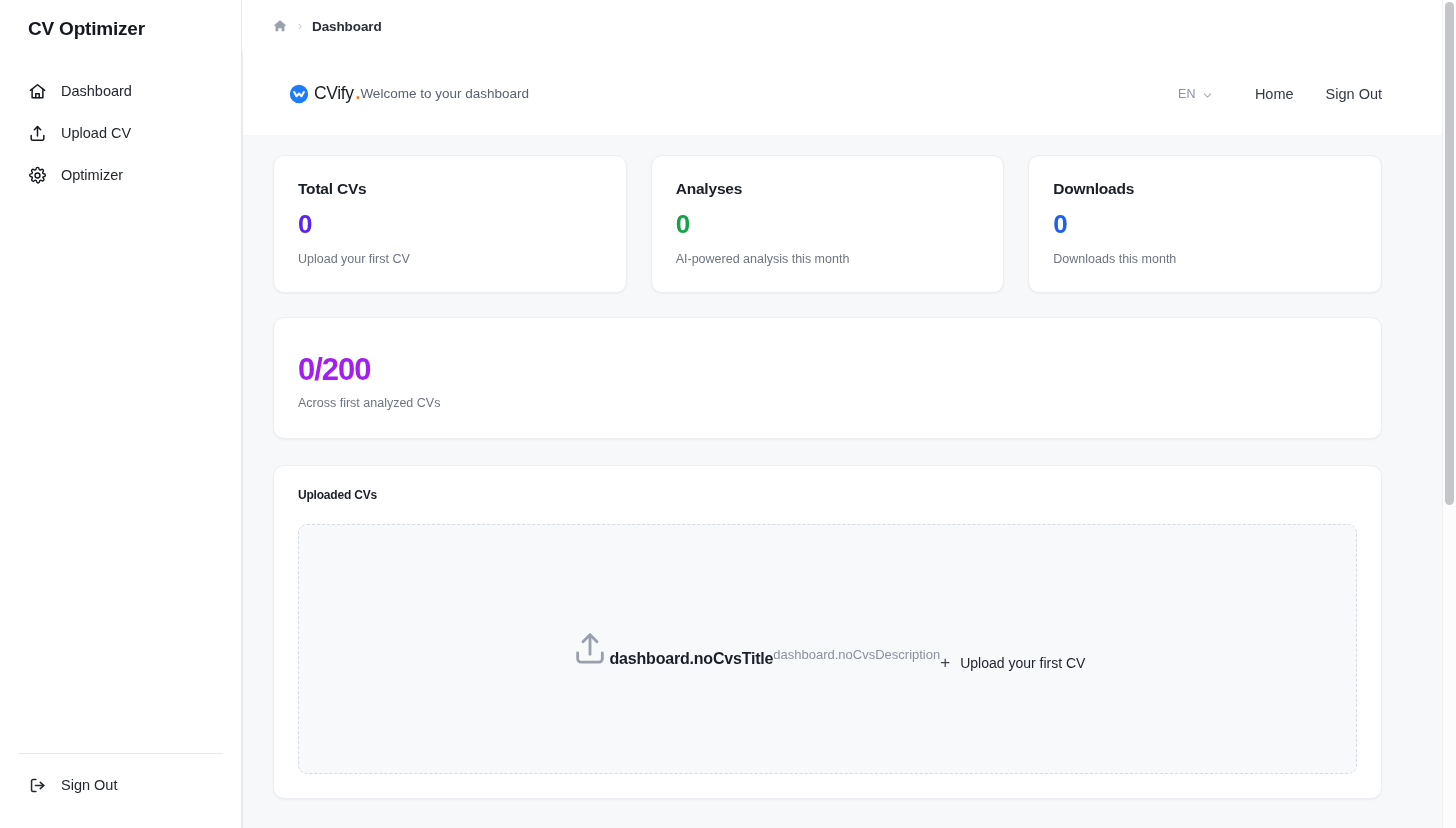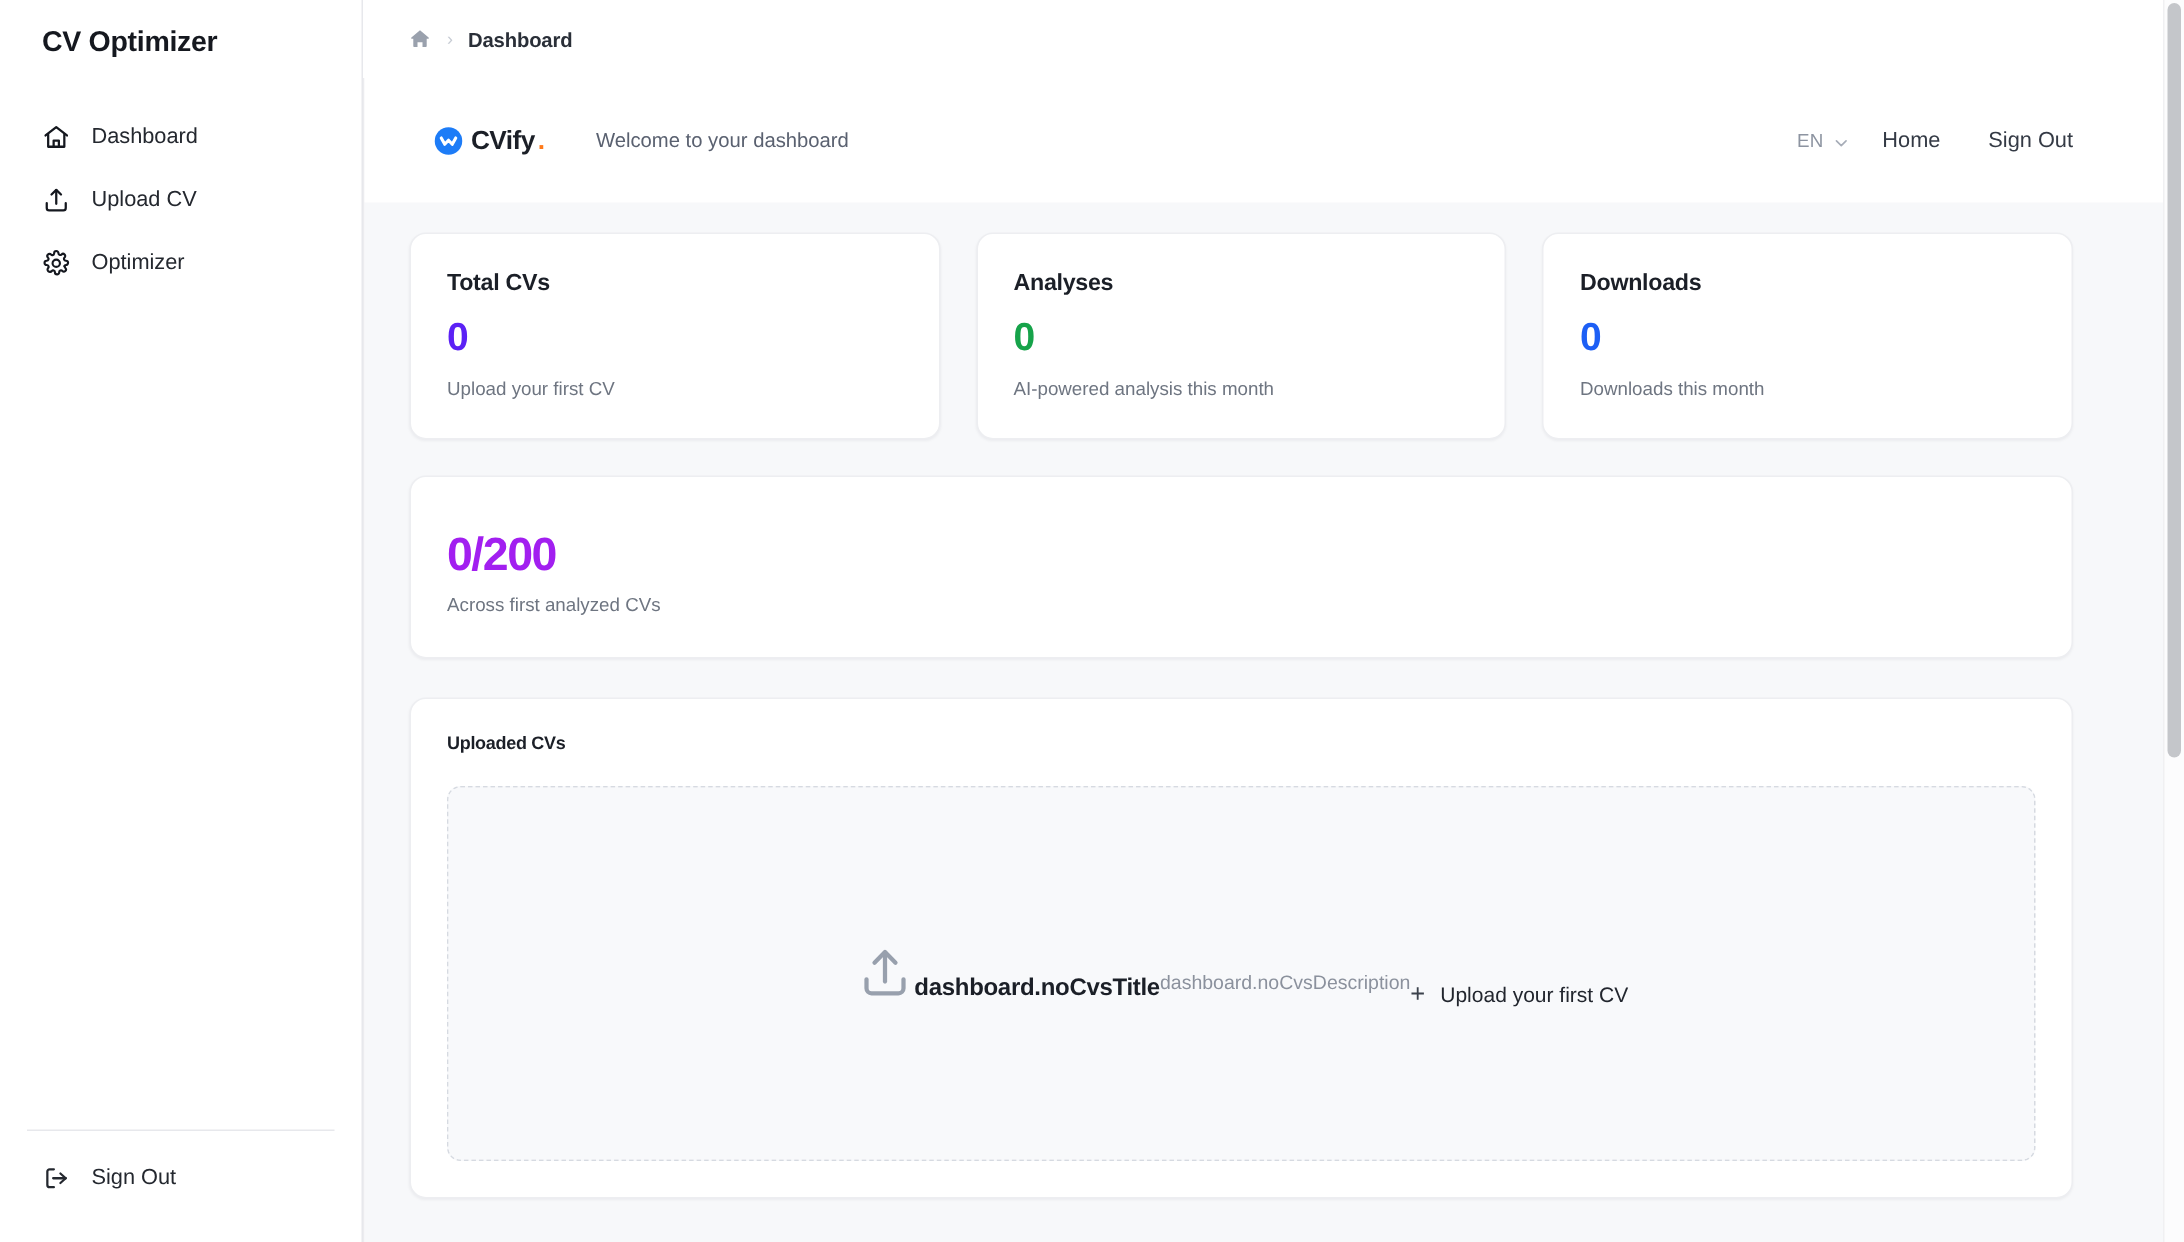--- a/index.html
+++ b/index.html
@@ -68,34 +68,34 @@
   }
   .topbar {
     height: 83px; flex: 0 0 83px;
     background: #ffffff;
     display: flex; align-items: center;
     padding: 0 74px 0 46px;
   }
   .logo { display: flex; align-items: center; gap: 5px; }
   .logo-mark { width: 20px; height: 20px; display: block; }
   .logo-mark svg { display: block; width: 20px; height: 20px; }
-  .logo-text { font-size: 17.5px; font-weight: bold; color: #1b1f27; letter-spacing: -0.4px; }
+  .logo-text { font-size: 17.5px; font-weight: normal; color: #1b1f27; letter-spacing: -0.4px; }
   .logo-dot { color: #ff7a1a; font-size: 17.5px; font-weight: bold; margin-left: -3px; }
-  .welcome { margin-left: 34px; font-size: 13.5px; color: #5a6170; }
+  .welcome { font-size: 13.5px; color: #5a6170; }
   .topbar-spacer { flex: 1 1 auto; }
   .lang {
     display: flex; align-items: flex-end; gap: 6px;
     font-size: 12.5px; color: #8d94a1; cursor: pointer; letter-spacing: 0.3px;
   }
   .lang .chev { width: 11px; height: 11px; display: block; color: #a7adb8; }
   .lang .chev svg { display: block; width: 11px; height: 11px; }
   .toplink {
     font-size: 14.5px; color: #343a45; cursor: pointer;
   }
-  .toplink.home { margin-left: 22px; }
+  .toplink.home { margin-left: 42px; }
   .toplink.signout { margin-left: 22px; }
 
   .content {
     flex: 1 1 auto;
     background: #f7f8fa;
     padding: 20px 74px 0 30px;
     min-height: 0;
   }
 
   .card {

